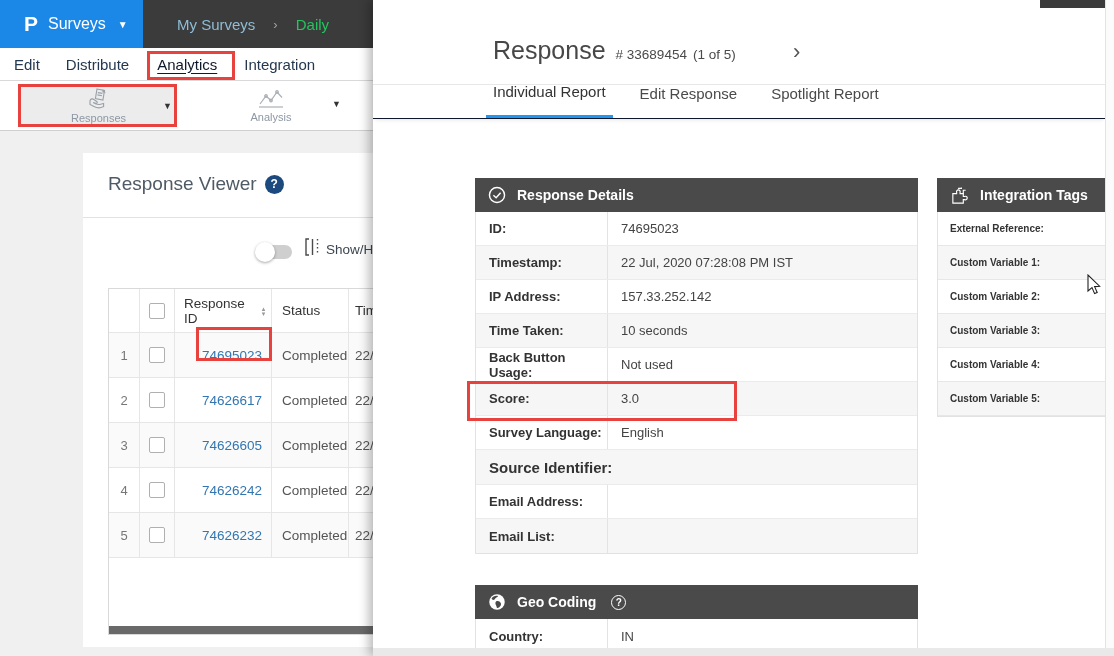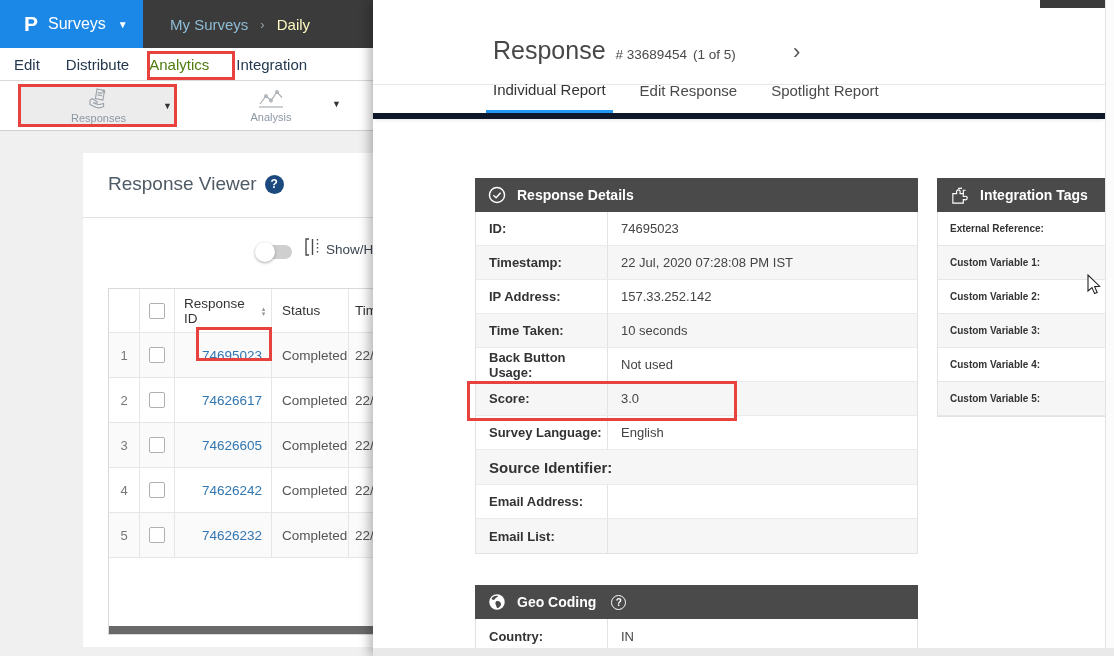--- a/index.html
+++ b/index.html
@@ -7,31 +7,31 @@
   body { font-family:"Liberation Sans","DejaVu Sans",sans-serif; overflow:hidden; }
   #app { position:relative; width:1114px; height:656px; background:#f0f0f1; overflow:hidden; }
 
   
   .brand-bar { position:absolute; left:0; top:0; width:143px; height:48px; background:#1b87e6;
     display:flex; align-items:center; padding-left:24px; gap:10px; }
   .brand-logo { color:#fff; font-size:21px; font-weight:700; }
   .brand-label { color:#fff; font-size:16px; }
   .brand-caret { color:#fff; font-size:10px; margin-left:2px; }
   .crumb-bar { position:absolute; left:143px; top:0; width:247px; height:48px; background:#3b3b3b;
-    display:flex; align-items:center; padding-left:27px; gap:12px; }
+    display:flex; align-items:center; padding-left:34px; gap:18px; }
   .crumb-parent { color:#8fbcd6; font-size:15px; }
   .crumb-sep { color:#9aa5ad; font-size:13px; }
-  .crumb-current { color:#fef9c3; font-size:15px; }
+  .crumb-current { color:#22c55e; font-size:15px; }
 
   .menu-row { position:absolute; left:0; top:48px; width:382px; height:33px; background:#fff;
     border-bottom:1px solid #d9d9d9; display:flex; align-items:center; }
   .menu-item { font-size:15px; color:#24384f; cursor:pointer; }
   .mi-edit { margin-left:14px; }
   .mi-distribute { margin-left:26px; }
-  .mi-analytics { margin-left:20px; color:#4d7c0f; text-underline-offset:3px; }
+  .mi-analytics { margin-left:28px; color:#0f172a; text-decoration:underline; text-underline-offset:3px; }
   .mi-integration { margin-left:27px; }
 
   .toolbar-row { position:absolute; left:0; top:81px; width:382px; height:50px; background:#fff;
     border-bottom:1px solid #cfcfcf; }
   .tool-responses { position:absolute; left:20px; top:3px; width:157px; height:43px; background:#ececec;
     display:flex; flex-direction:column; align-items:center; justify-content:center; cursor:pointer; }
   .tool-label { font-size:11px; color:#8d98a5; margin-top:1px; }
   .tool-caret { position:absolute; right:5px; top:17px; font-size:9px; color:#333; }
   .tool-analysis { position:absolute; left:222px; top:3px; width:98px; height:43px;
     display:flex; flex-direction:column; align-items:center; justify-content:center; cursor:pointer; }
@@ -72,21 +72,21 @@
 
   
   .panel { position:absolute; left:373px; top:0; width:741px; height:656px; background:#fff;
     box-shadow:-4px 0 10px rgba(0,0,0,.28); z-index:10; }
   .panel-title-row { position:absolute; left:0; top:17px; width:732px; height:68px;
     border-bottom:1px solid #e8e8e8; display:flex; align-items:center; padding-left:120px; }
   .panel-title { font-size:25px; color:#474747; }
   .panel-ref { font-size:13.5px; color:#4a4a4a; margin-left:10px; margin-top:8px; }
   .panel-pos { font-size:13.5px; color:#4a4a4a; margin-left:6px; margin-top:8px; }
   .panel-chevron { position:absolute; left:420px; top:22px; font-size:22px; color:#555; cursor:pointer; }
-  .tabs-row { position:absolute; left:0; top:68px; width:732px; height:51px; border-bottom:6px solid #0f172a;
+  .tabs-row { position:absolute; left:0; top:68px; width:732px; height:51px; border-bottom:1px solid #0f172a;
     box-shadow:0 3px 4px -2px rgba(0,0,0,.10); display:flex; align-items:stretch; padding-left:113px; gap:20px; }
   .tab { display:flex; align-items:center; padding:0 7px; font-size:15px; color:#4a4a4a; cursor:pointer; }
   .tab.active { color:#333; border-bottom:3px solid #2196f3; }
 
   .sec-header { height:34px; background:#4a4a4a; color:#fff; display:flex; align-items:center;
     padding-left:13px; gap:11px; font-weight:700; font-size:14px; }
   .sec-body { border:1px solid #e2e2e2; border-top:none; background:#eab308; }
   .drow { display:flex; align-items:stretch; height:34px; border-bottom:1px solid #ebebeb; background:#fff; }
   .drow:last-child { border-bottom:none; }
   .drow.alt { background:#f6f6f6; }

